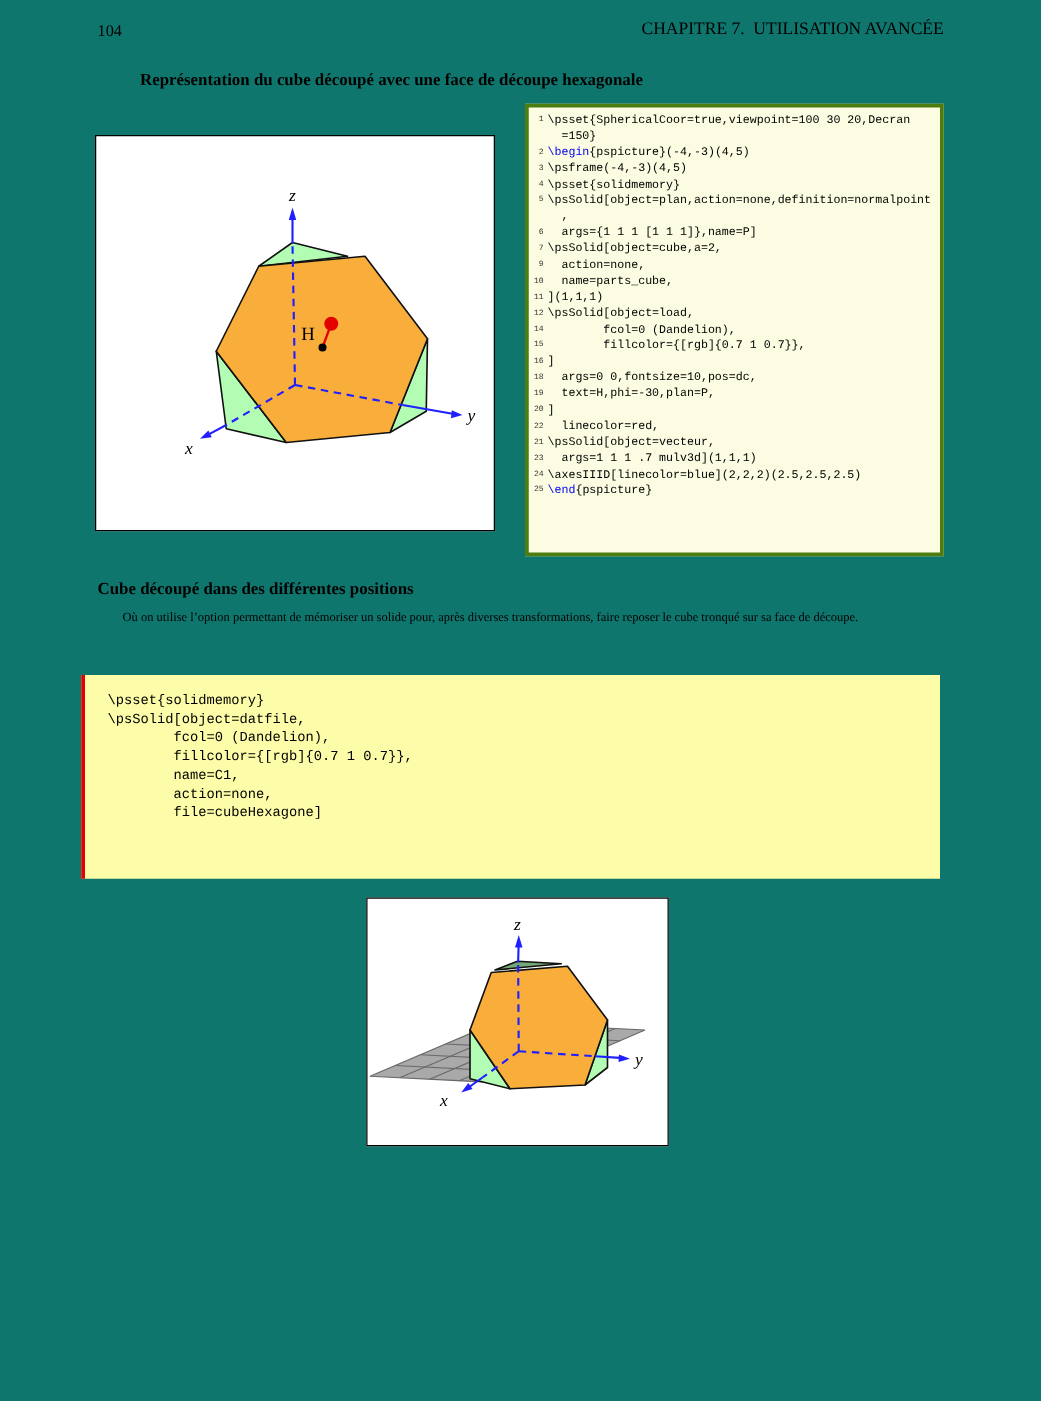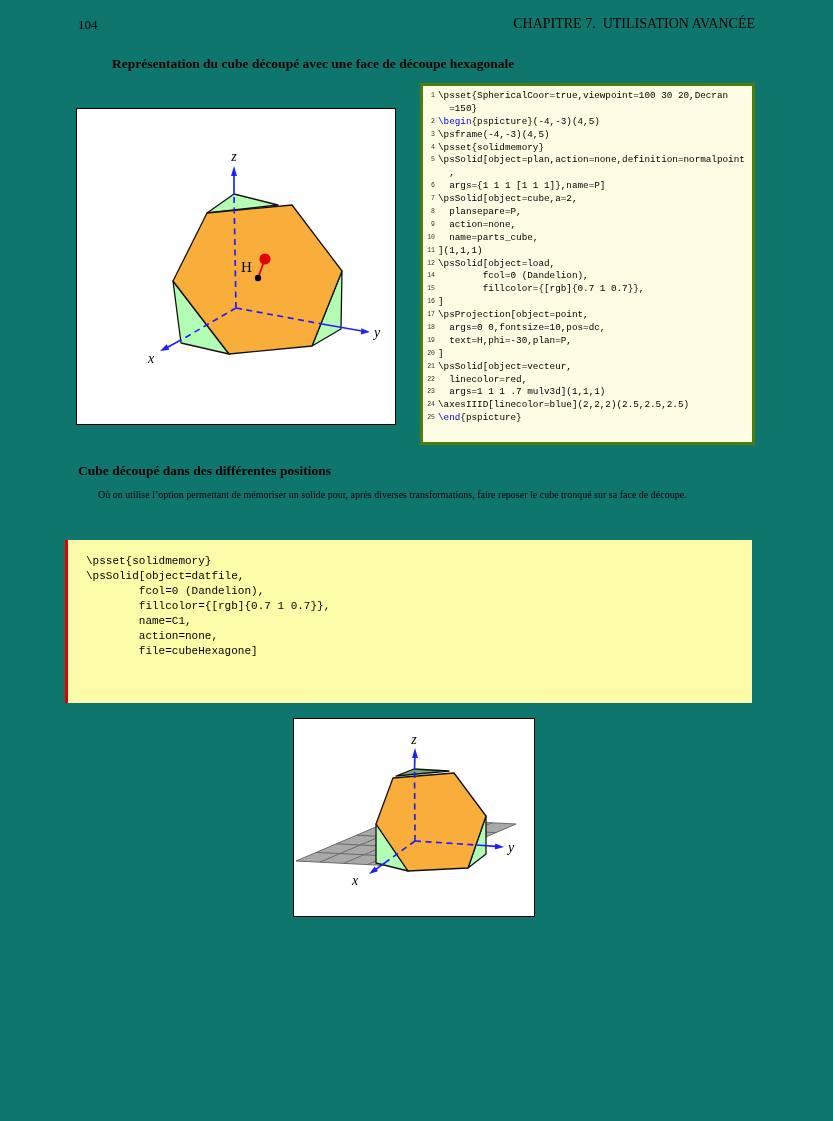--- a/index.html
+++ b/index.html
@@ -128,24 +128,20 @@
         </div>
         <div class="cl">
           <span class="ln">6</span>
           <span class="ct"><span>  args={1 1 1 [1 1 1]},name=P]</span></span>
         </div>
         <div class="cl">
           <span class="ln">7</span>
           <span class="ct"><span>\psSolid[object=cube,a=2,</span></span>
         </div>
         <div class="cl">
-          <span class="ln">8</span>
-          <span class="ct"><span>  plansepare=P,</span></span>
-        </div>
-        <div class="cl">
           <span class="ln">9</span>
           <span class="ct"><span>  action=none,</span></span>
         </div>
         <div class="cl">
           <span class="ln">10</span>
           <span class="ct"><span>  name=parts_cube,</span></span>
         </div>
         <div class="cl">
           <span class="ln">11</span>
           <span class="ct"><span>](1,1,1)</span></span>
@@ -160,42 +156,38 @@
         </div>
         <div class="cl">
           <span class="ln">15</span>
           <span class="ct"><span>        fillcolor={[rgb]{0.7 1 0.7}},</span></span>
         </div>
         <div class="cl">
           <span class="ln">16</span>
           <span class="ct"><span>]</span></span>
         </div>
         <div class="cl">
-          <span class="ln">17</span>
-          <span class="ct"><span>\psProjection[object=point,</span></span>
-        </div>
-        <div class="cl">
           <span class="ln">18</span>
           <span class="ct"><span>  args=0 0,fontsize=10,pos=dc,</span></span>
         </div>
         <div class="cl">
           <span class="ln">19</span>
           <span class="ct"><span>  text=H,phi=-30,plan=P,</span></span>
         </div>
         <div class="cl">
           <span class="ln">20</span>
           <span class="ct"><span>]</span></span>
         </div>
         <div class="cl">
+          <span class="ln">22</span>
+          <span class="ct"><span>  linecolor=red,</span></span>
+        </div>
+        <div class="cl">
           <span class="ln">21</span>
           <span class="ct"><span>\psSolid[object=vecteur,</span></span>
-        </div>
-        <div class="cl">
-          <span class="ln">22</span>
-          <span class="ct"><span>  linecolor=red,</span></span>
         </div>
         <div class="cl">
           <span class="ln">23</span>
           <span class="ct"><span>  args=1 1 1 .7 mulv3d](1,1,1)</span></span>
         </div>
         <div class="cl">
           <span class="ln">24</span>
           <span class="ct"><span>\axesIIID[linecolor=blue](2,2,2)(2.5,2.5,2.5)</span></span>
         </div>
         <div class="cl">

